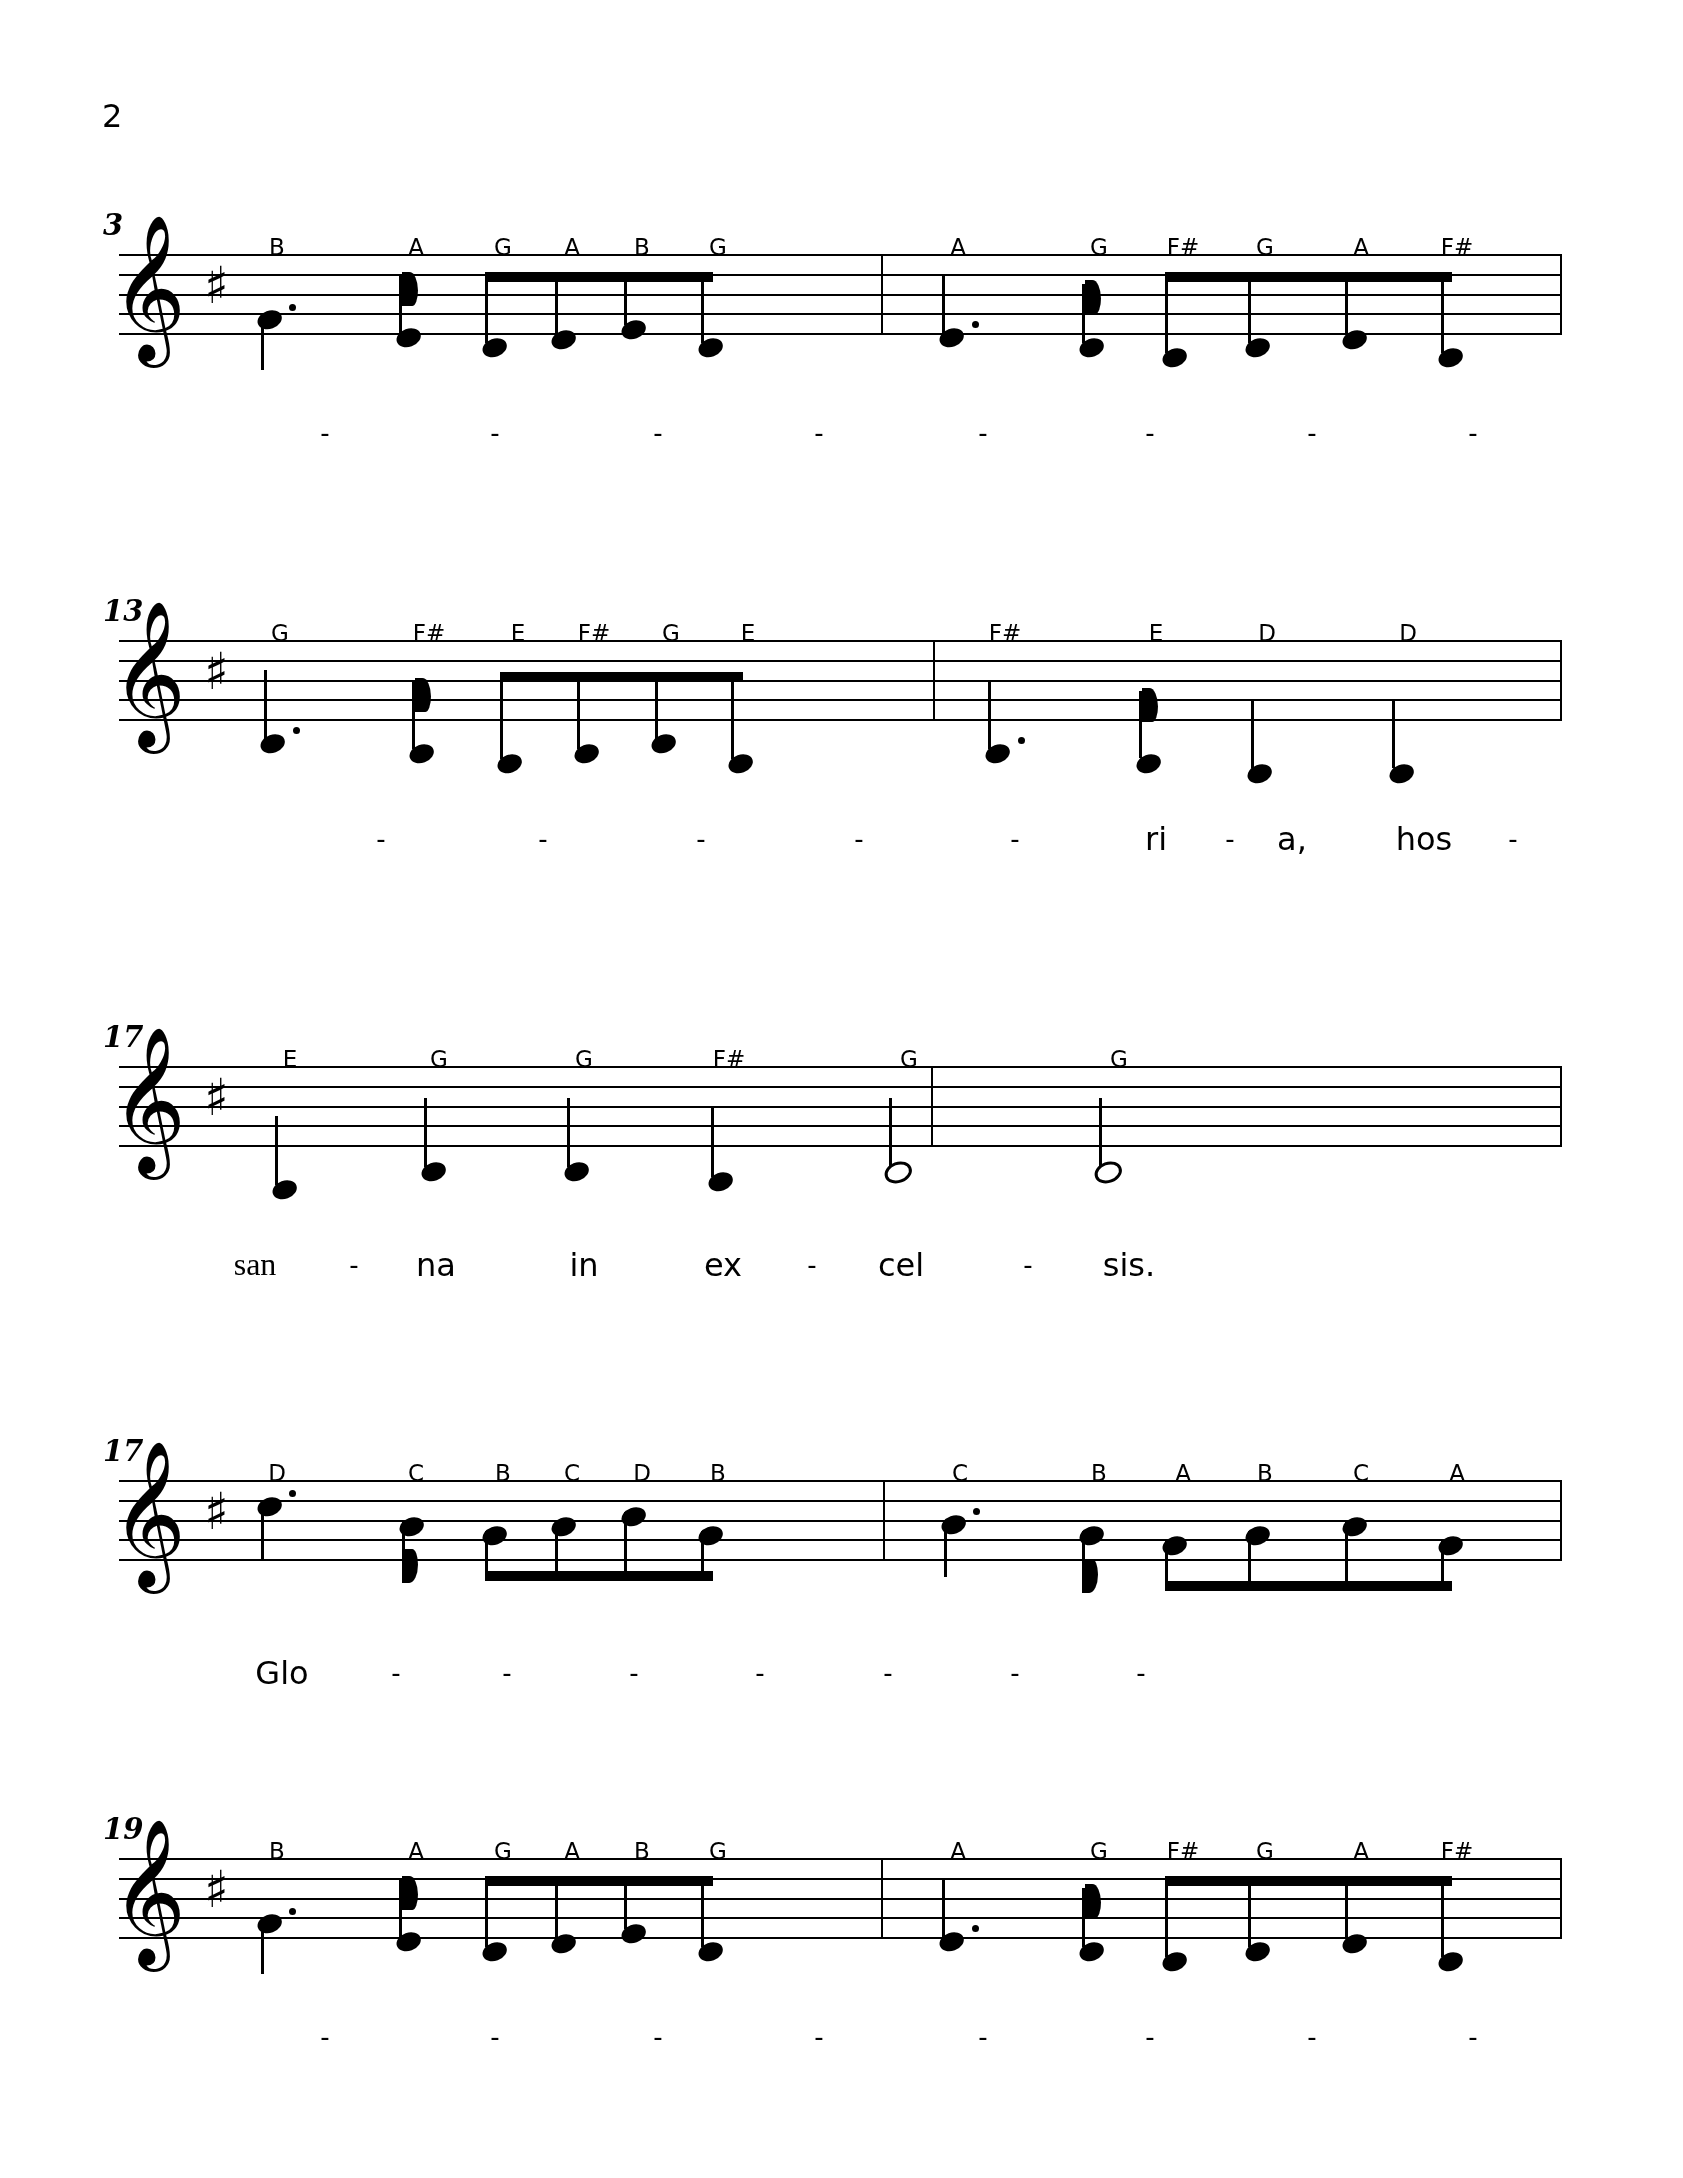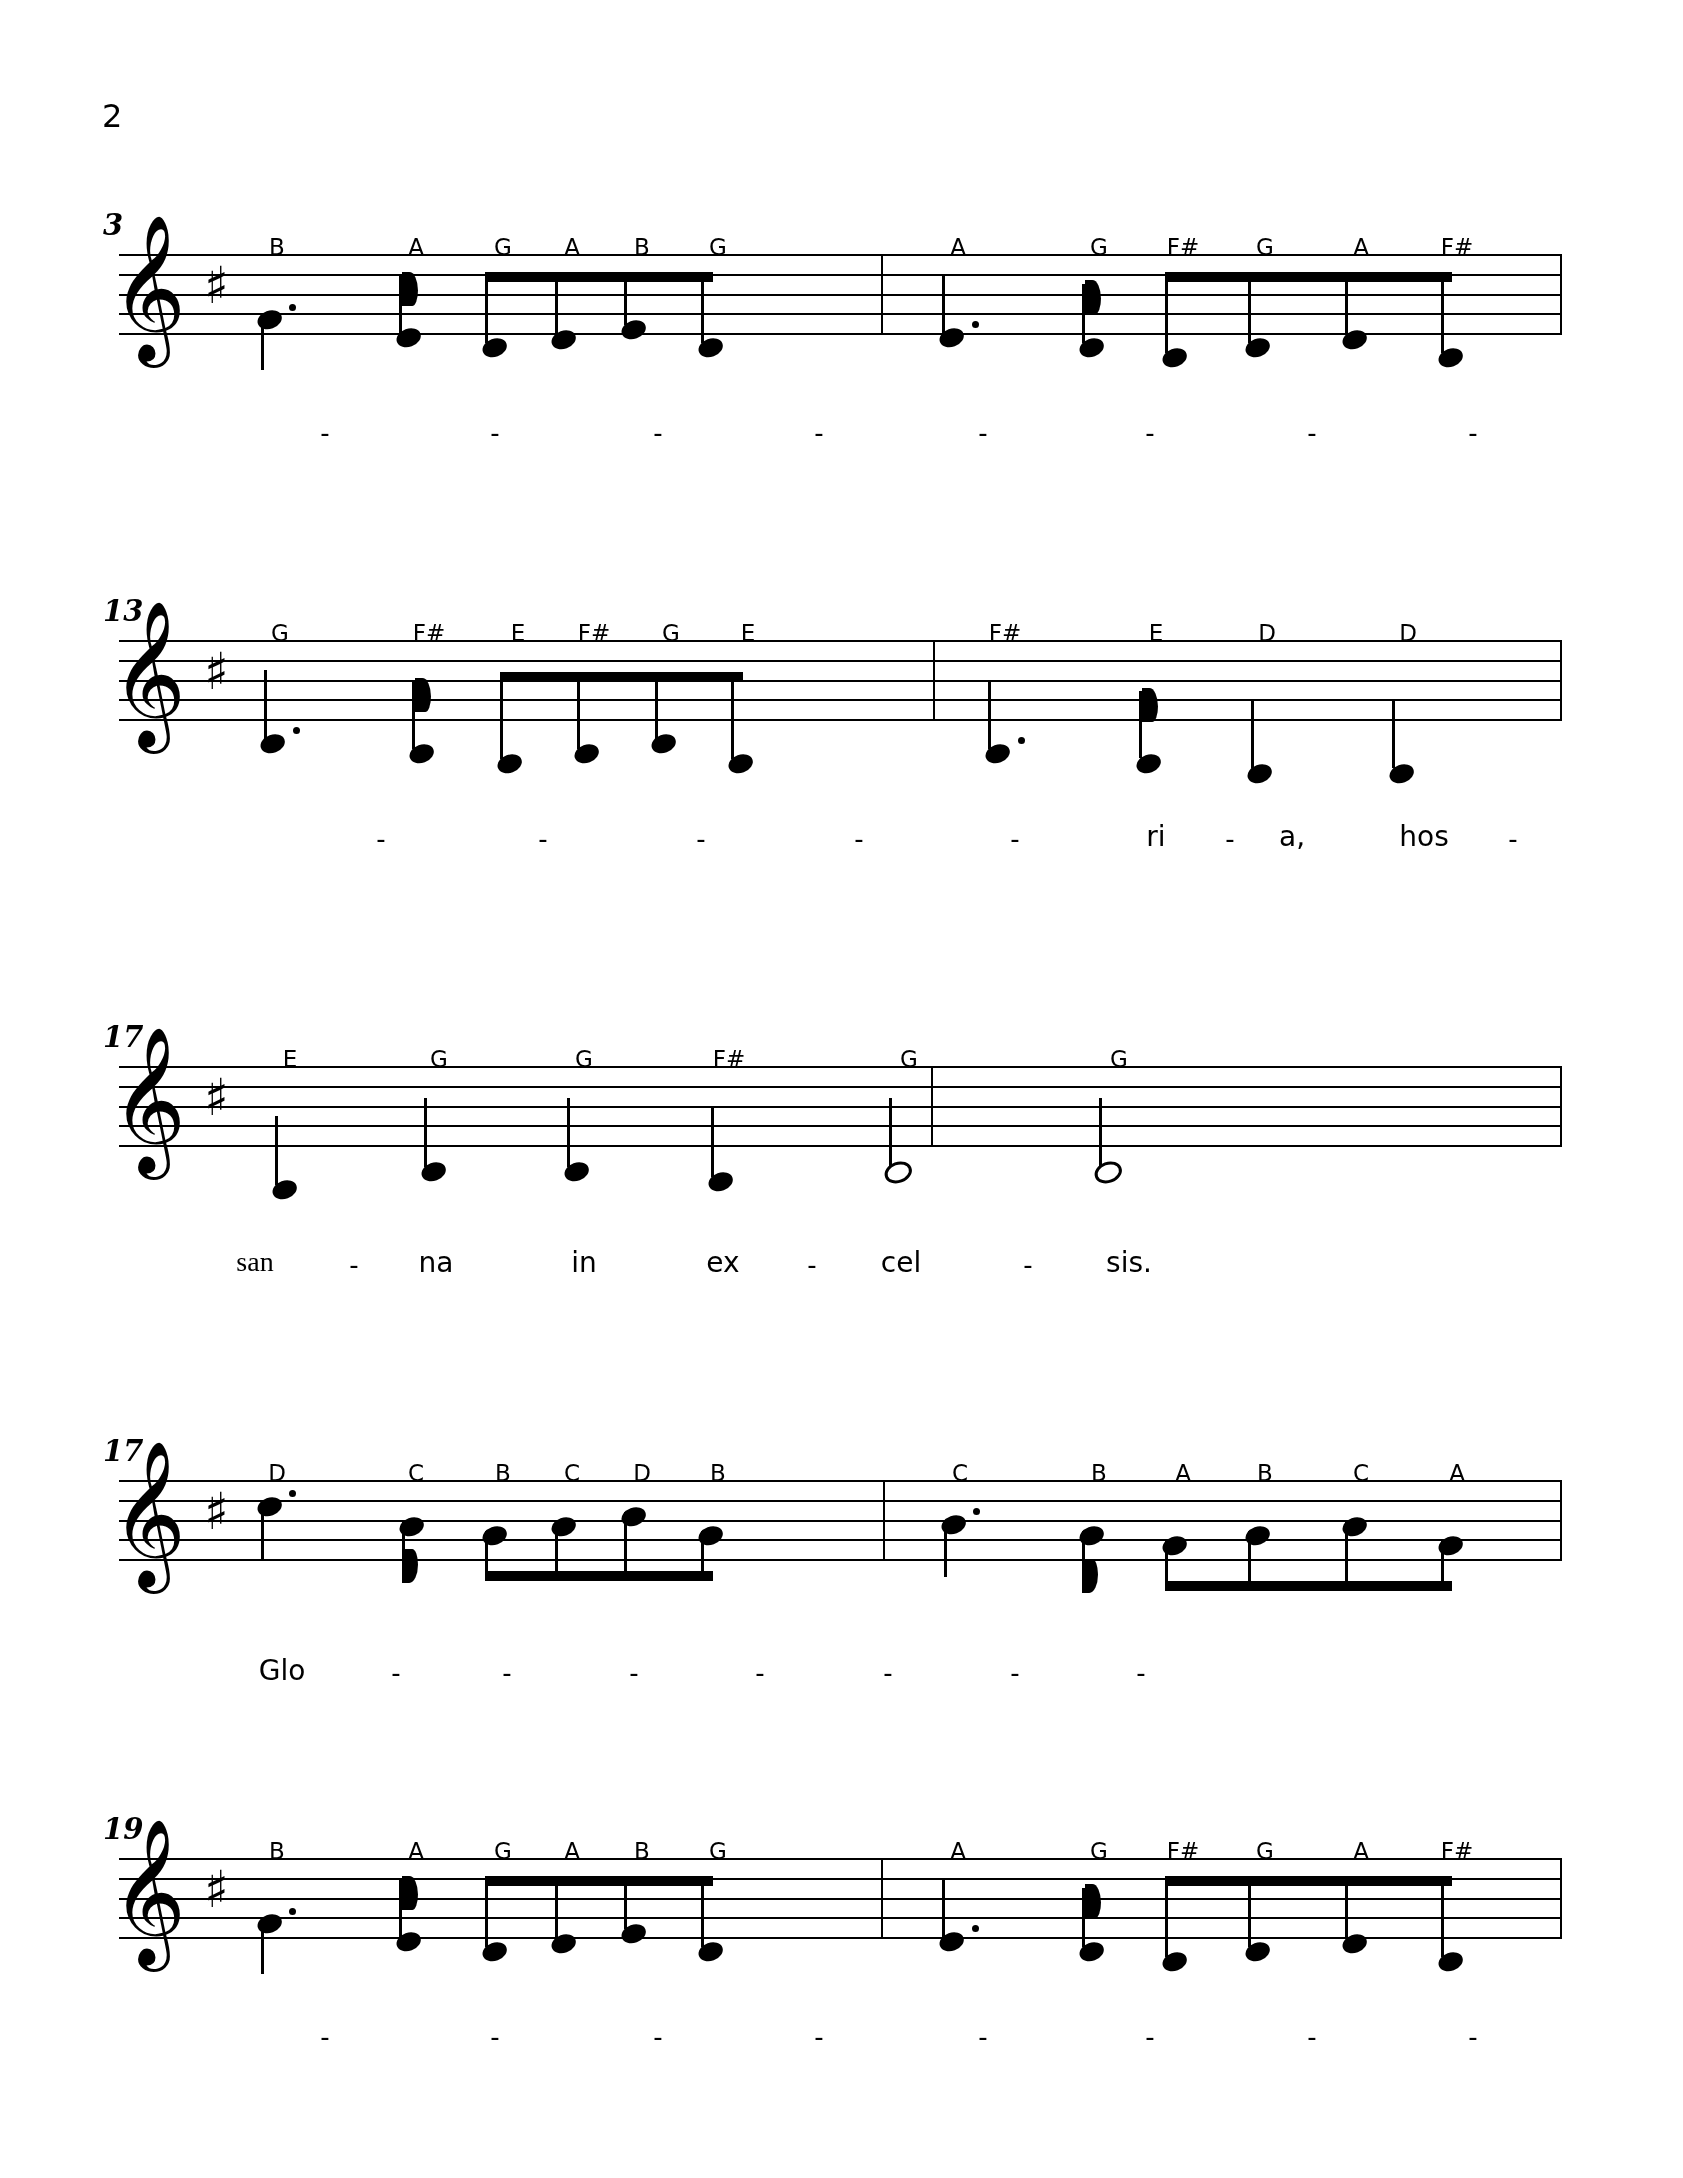--- a/index.html
+++ b/index.html
@@ -155,21 +155,21 @@
     position: absolute;
     width: 16px;
     height: 34px;
     background: #000;
     border-radius: 0 60% 40% 0 / 0 60% 50% 0;
   }
 
   
   .lyric {
     position: absolute;
-    font-size: 28px;
+    font-size: 32px;
     font-family: "DejaVu Sans", sans-serif;
     transform: translateX(-50%);
     white-space: nowrap;
     color: #000;
   }
   .lyric.dash {
     font-size: 26px;
   }
 </style>
 </head>

